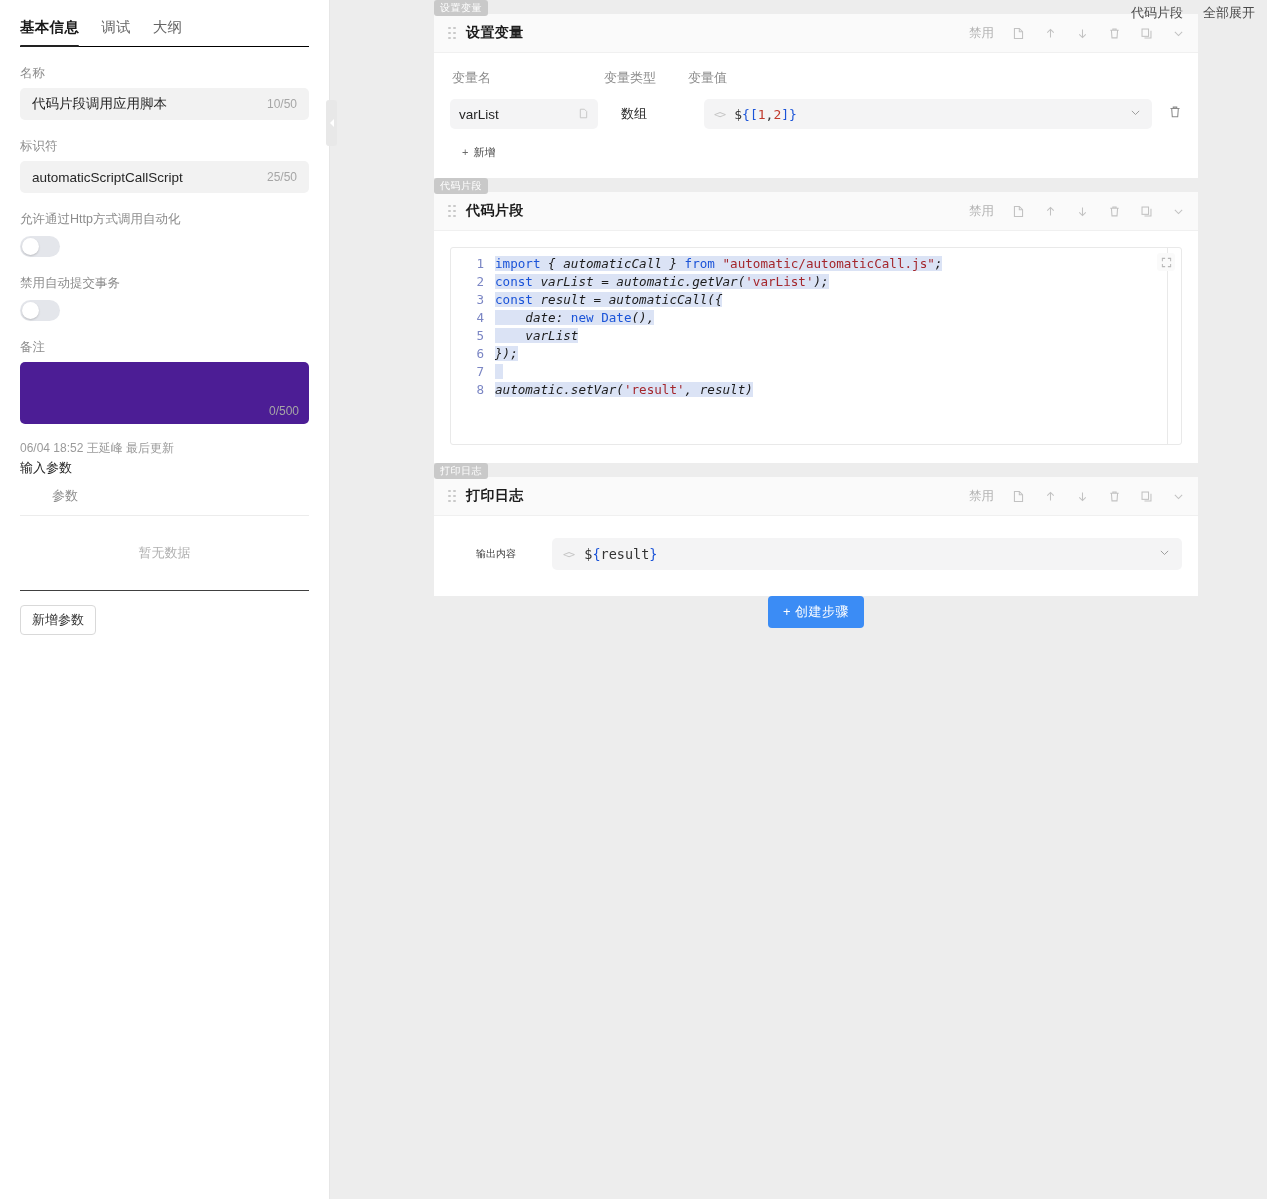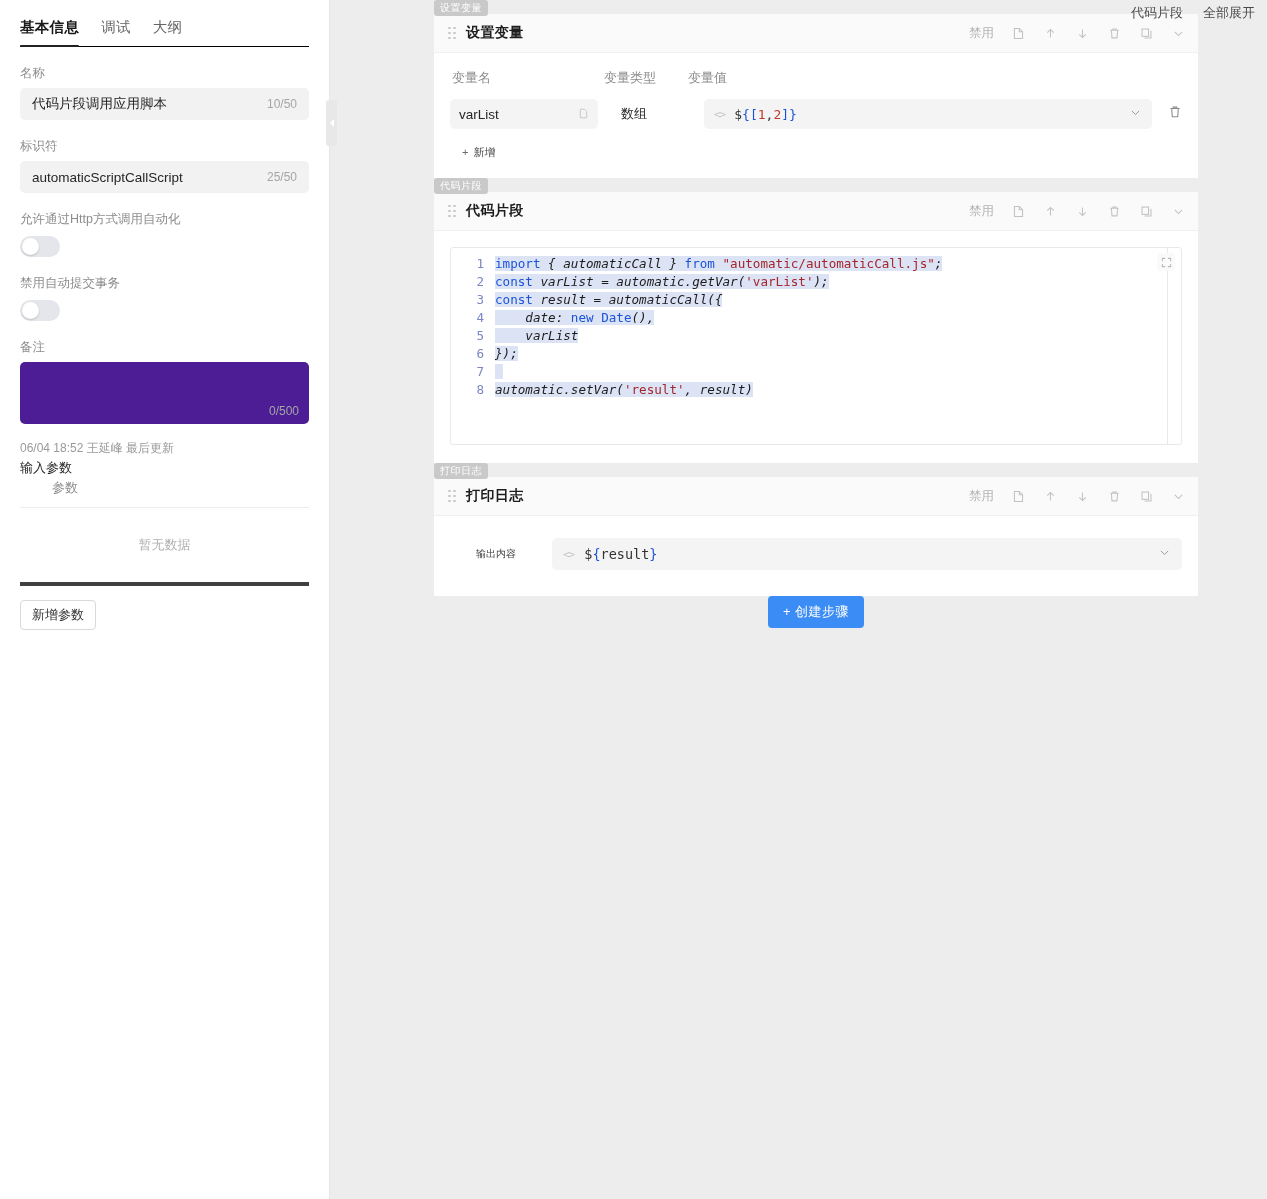--- a/index.html
+++ b/index.html
@@ -48,25 +48,25 @@
 
   .textarea {
     height: 62px; background: #4c1d95; border-radius: 5px;
     position: relative; padding: 8px 12px;
   }
   .textarea .counter { position: absolute; right: 10px; bottom: 6px; }
 
   .meta-line { font-size: 12px; color: #9a9a9a; margin-top: 16px; }
   .section-title { font-size: 13px; color: #1f1f1f; margin-top: 2px; }
 
-  .param-table { margin-top: 2px; }
+  .param-table { margin-top: 10px; }
   .param-head { font-size: 13px; color: #8c8c8c; padding: 0 0 10px 32px;
                 border-bottom: 1px solid #ececec; }
   .param-empty { text-align: center; font-size: 13px; color: #b0b0b0;
-                 padding: 28px 0; border-bottom: 4px solid #404040; }
+                 padding: 28px 0; border-bottom: 1px solid #404040; }
   .btn-outline {
     display: inline-block; margin-top: 14px; padding: 5px 11px;
     border: 1px solid #d9d9d9; border-radius: 4px;
     font-size: 13px; color: #333; background: #fff; cursor: pointer;
   }
 
   
   .collapse-handle {
     position: absolute; right: -8px; top: 100px;
     width: 11px; height: 46px; background: #e8e8e8;

